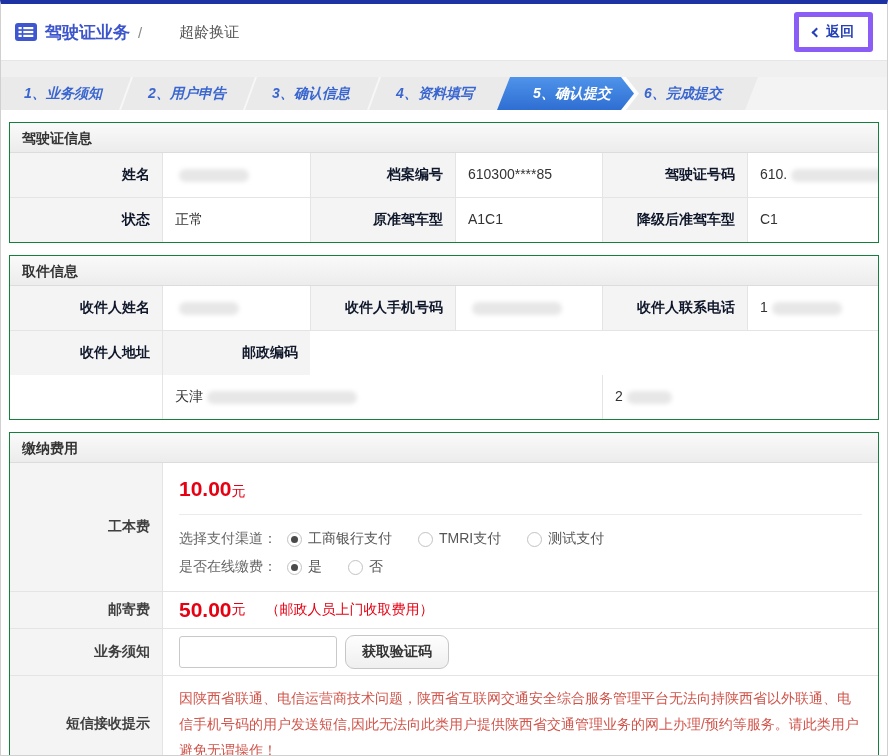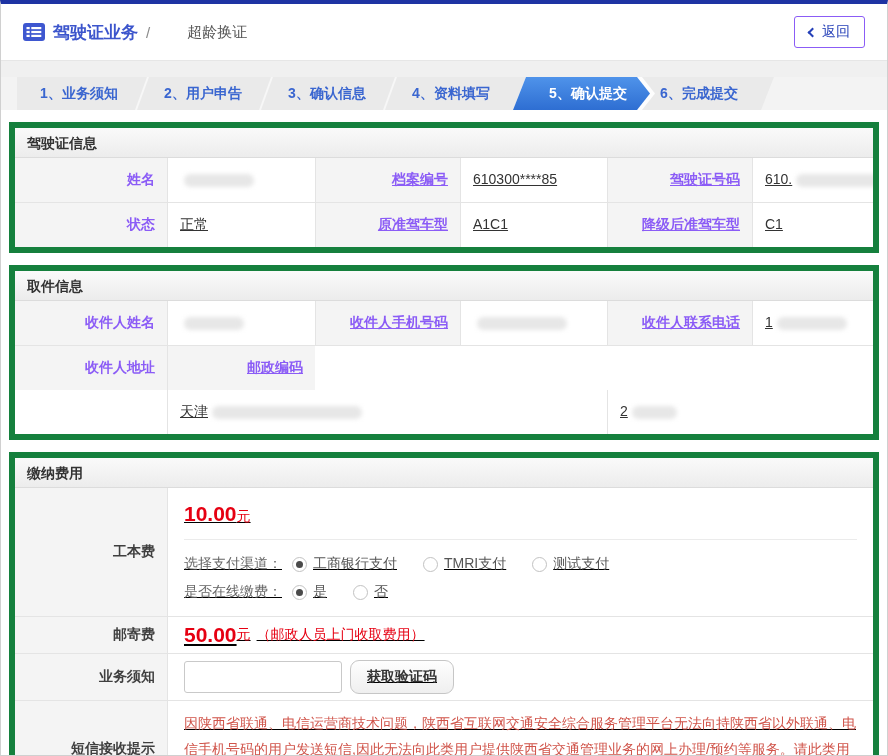--- a/index.html
+++ b/index.html
@@ -13,45 +13,46 @@
     border: 1px solid #d0d0d0;
     border-top: 4px solid #1e33a3;
     background: #fff;
     overflow: hidden;
   }
 
   
   .header {
     height: 57px; background: #fff;
     display: flex; align-items: center; justify-content: space-between;
-    padding: 0 22px; border-bottom: 1px solid #e6e6e6;
+    padding: 0 14px; border-bottom: 1px solid #e6e6e6;
   }
   .title-wrap { display: flex; align-items: center; gap: 8px; }
   .title-main { font-size: 17px; font-weight: bold; color: #3c55cc; }
   .title-sep  { font-size: 15px; color: #8a8a8a; }
   .title-sub  { font-size: 15px; color: #555; margin-left: 29px; }
   .back-btn {
     display: inline-flex; align-items: center; gap: 6px;
-    background: #fff; border: 1px solid #8b5cf6; border-radius: 3px;
+    background: #fff; border: 5px solid #8b5cf6; border-radius: 3px;
     padding: 6px 14px; cursor: pointer;
-    font-size: 14px; font-weight: normal; color: #2540b8;
+    font-size: 14px; font-weight: bold; color: #2540b8;
   }
   .chev-left {
     width: 7px; height: 7px;
     border-left: 2px solid #2540b8; border-bottom: 2px solid #2540b8;
     transform: rotate(45deg); display: inline-block;
   }
 
   
   .band { height: 16px; background: #f0f0f0; }
   .stepbar { height: 33px; background: #f3f3f3; position: relative; }
   .steps {
-    position: absolute; left: 16px; top: 0; height: 33px; width: 757px;
+    position: absolute; left: 0; top: 0; height: 33px; width: 757px;
     background: #eaeaea; display: flex;
     clip-path: polygon(0 0, 100% 0, calc(100% - 13px) 100%, 0 100%);
+    font-style: italic;
   }
   .step {
     width: 124px; height: 33px; line-height: 33px; text-align: center;
     font-size: 14px; font-weight: bold; color: #3a66d0;
     position: relative; cursor: pointer;
   }
   .step.sep::before {
     content: ""; position: absolute; left: 0; top: 0;
     width: 2px; height: 33px; background: #f7f7f7;
     transform: skewX(-20deg);
@@ -60,37 +61,37 @@
   .step.active .arr-w, .step.active .arr-b {
     position: absolute; top: 0; bottom: 0; left: 0;
     clip-path: polygon(13px 0, calc(100% - 13px) 0, 100% 50%, calc(100% - 13px) 100%, 0 100%);
   }
   .step.active .arr-w { right: -18px; background: #fdfdfd; }
   .step.active .arr-b { right: -13px; background: linear-gradient(#4f93ea, #2e6ed2); }
   .step.active .lbl { position: relative; z-index: 2; padding-left: 26px; }
 
   
   .content { padding: 12px 8px 0 8px; background: #fff; }
-  .section { border: 6px solid #15803d; margin-bottom: 12px; background: #fff; }
+  .section { border: 1px solid #15803d; margin-bottom: 12px; background: #fff; }
   .sec-head {
     height: 30px; line-height: 30px; padding: 0 12px;
     background: linear-gradient(#fafafa, #ececec);
     border-bottom: 1px solid #dcdcdc;
     font-size: 14px; font-weight: bold; color: #333;
   }
   .g6 { display: grid; grid-template-columns: 152px 148px 145px 147px 145px 1fr; }
   .g2 { display: grid; grid-template-columns: 152px 1fr; }
   .row-bt { border-top: 1px solid #e4e4e4; }
   .cell { font-size: 14px; height: 44px; line-height: 43px; overflow: hidden; white-space: nowrap; }
   .cell-label {
     background: #f4f4f4; text-align: right; padding-right: 12px;
-    font-weight: bold; color: #8b5cf6;
+    font-weight: bold; color: #0f172a;
   }
   .cell-value { background: #fff; padding-left: 12px; color: #333; }
-  .bl { border-left: 1px solid #e4e4e4; text-decoration: underline; }
+  .bl { border-left: 1px solid #e4e4e4; }
   .span3 { grid-column: 2 / span 3; }
 
   .redact {
     display: inline-block; height: 13px; background: #e7e7e7;
     border-radius: 7px; filter: blur(2px); vertical-align: middle; margin-left: 4px;
   }
   .w45{width:45px}.w60{width:60px}.w70{width:70px}.w90{width:90px}.w110{width:110px}.w150{width:150px}
 
   
   .pay-label {
@@ -105,21 +106,21 @@
   .radio-q { margin-right: 10px; }
   .radio-opt { display: inline-flex; align-items: center; gap: 6px; margin-right: 26px; cursor: pointer; color: #555; }
   .radio {
     width: 15px; height: 15px; border: 1px solid #c2c2c2; border-radius: 50%;
     background: #fff; display: inline-flex; align-items: center; justify-content: center;
   }
   .radio.checked::after {
     content: ""; width: 7px; height: 7px; border-radius: 50%; background: #4a4a4a;
   }
   .postage-body { height: 36px; display: flex; align-items: center; padding-left: 16px; }
-  .postage-note { font-size: 14px; color: #e60012; margin-left: 6px; }
+  .postage-note { font-size: 14px; color: #e60012; margin-left: 20px; }
   .captcha-body { height: 46px; display: flex; align-items: center; padding-left: 16px; }
   .captcha-input {
     width: 158px; height: 32px; border: 1px solid #c9c9c9; border-radius: 3px;
     font-size: 14px; padding: 0 8px; outline: none;
   }
   .code-btn {
     height: 34px; margin-left: 8px; padding: 0 16px;
     border: 1px solid #c6c6c6; border-radius: 9px;
     background: linear-gradient(#fefefe, #efefef);
     font-size: 14px; font-weight: bold; color: #333; cursor: pointer;

